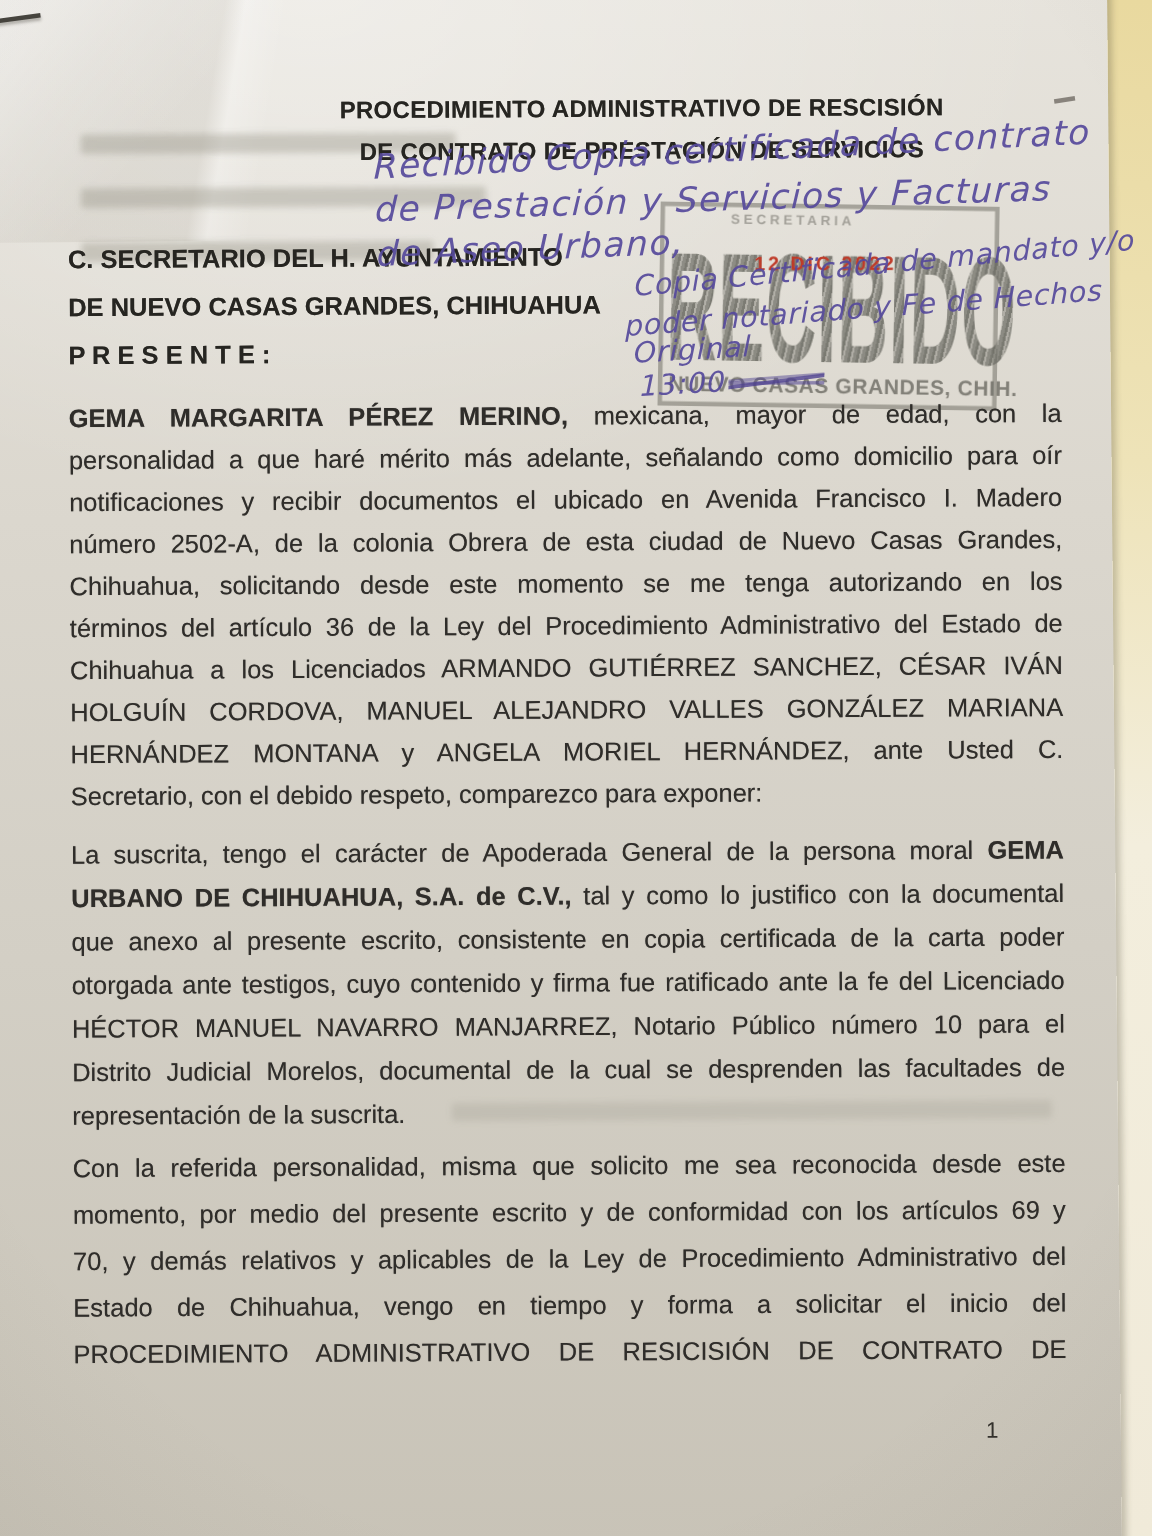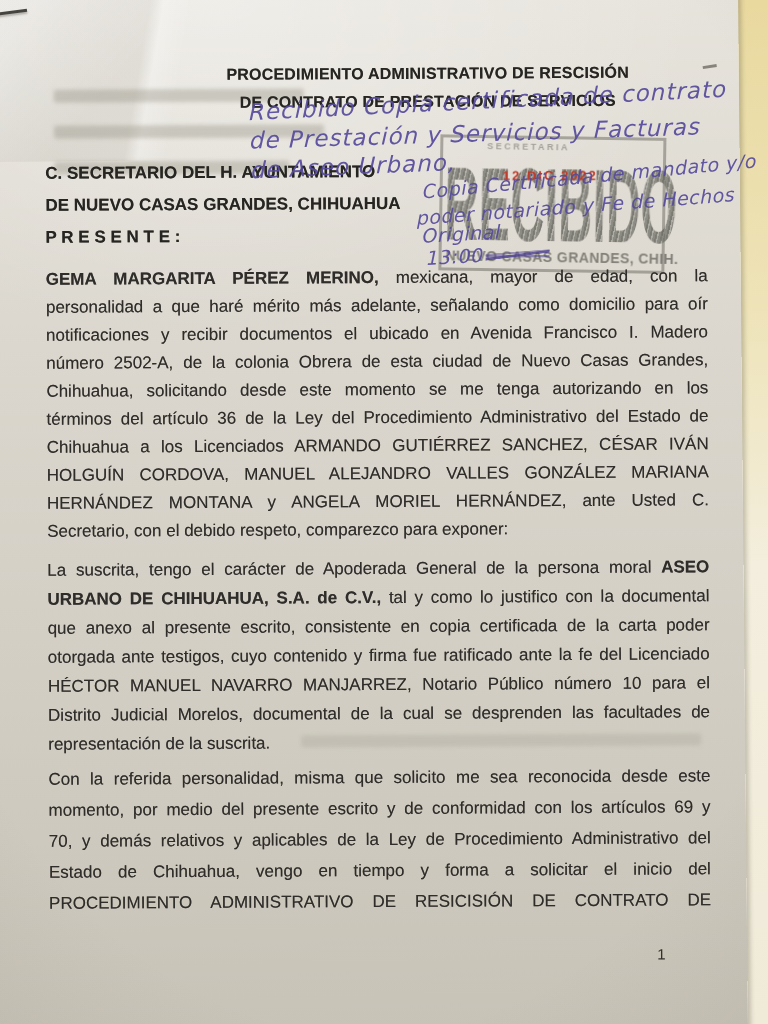--- a/index.html
+++ b/index.html
@@ -134,21 +134,21 @@
       <div class="ln">notificaciones y recibir documentos el ubicado en Avenida Francisco I. Madero</div>
       <div class="ln">número 2502-A, de la colonia Obrera de esta ciudad de Nuevo Casas Grandes,</div>
       <div class="ln">Chihuahua, solicitando desde este momento se me tenga autorizando en los</div>
       <div class="ln">términos del artículo 36 de la Ley del Procedimiento Administrativo del Estado de</div>
       <div class="ln">Chihuahua a los Licenciados ARMANDO GUTIÉRREZ SANCHEZ, CÉSAR IVÁN</div>
       <div class="ln">HOLGUÍN CORDOVA, MANUEL ALEJANDRO VALLES GONZÁLEZ MARIANA</div>
       <div class="ln">HERNÁNDEZ MONTANA y ANGELA MORIEL HERNÁNDEZ, ante Usted C.</div>
       <div class="ln">Secretario, con el debido respeto, comparezco para exponer:</div>
     </div>
   <div id="para2" class="para" data-last="left">
-      <div class="ln">La suscrita, tengo el carácter de Apoderada General de la persona moral <b>ASEO</b></div>
+      <div class="ln">La suscrita, tengo el carácter de Apoderada General de la persona moral <b>GEMA</b></div>
       <div class="ln"><b>URBANO DE CHIHUAHUA, S.A. de C.V.,</b> tal y como lo justifico con la documental</div>
       <div class="ln">que anexo al presente escrito, consistente en copia certificada de la carta poder</div>
       <div class="ln">otorgada ante testigos, cuyo contenido y firma fue ratificado ante la fe del Licenciado</div>
       <div class="ln">HÉCTOR MANUEL NAVARRO MANJARREZ, Notario Público número 10 para el</div>
       <div class="ln">Distrito Judicial Morelos, documental de la cual se desprenden las facultades de</div>
       <div class="ln">representación de la suscrita.</div>
     </div>
   <div id="para3" class="para">
       <div class="ln">Con la referida personalidad, misma que solicito me sea reconocida desde este</div>
       <div class="ln">momento, por medio del presente escrito y de conformidad con los artículos 69 y</div>

